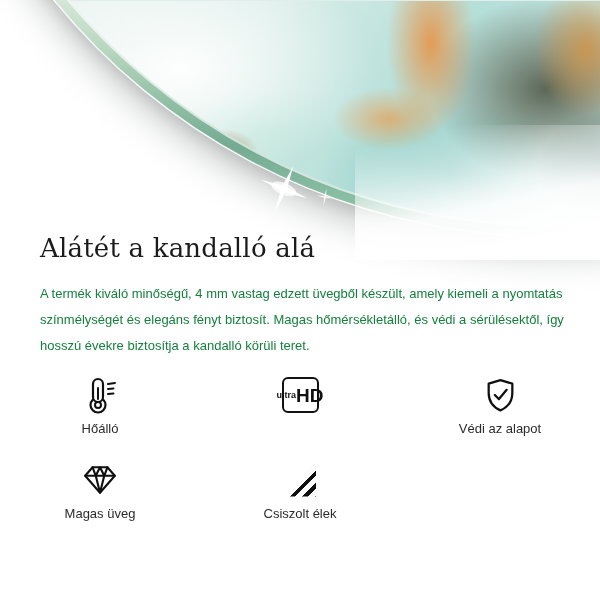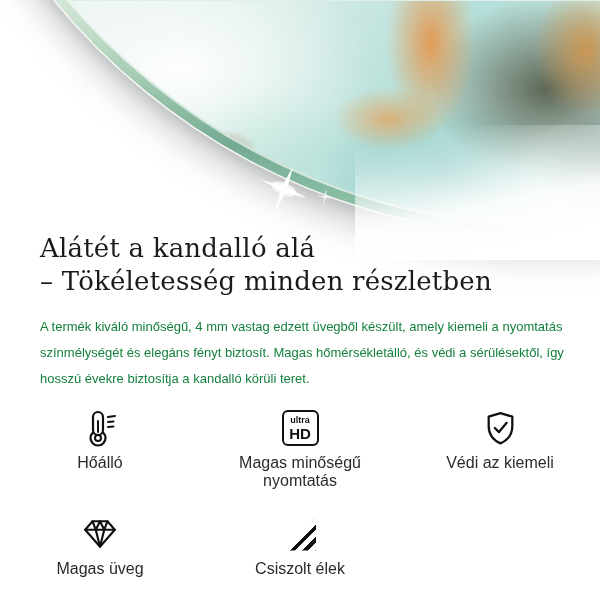--- a/index.html
+++ b/index.html
@@ -57,29 +57,29 @@
     font-size:13px; line-height:26px; color:#15803d;
   }
 
   
   .features {
     margin-top:14px; width:600px;
     display:grid; grid-template-columns:repeat(3,1fr); row-gap:22px;
   }
   .feature { display:flex; flex-direction:column; align-items:center; text-align:center; }
   .icon-wrap { height:44px; display:flex; align-items:center; justify-content:center; }
-  .feature-label { margin-top:4px; font-size:16px; color:#2b2b2b; }
+  .feature-label { margin-top:4px; font-size:13px; color:#2b2b2b; }
 
   .hd-badge {
     width:37px; height:36px; border:2.5px solid #111; border-radius:6px;
-    display:flex; flex-direction:column; align-items:center; justify-content:center;
+    display:flex; flex-direction:row; align-items:center; justify-content:center;
     background:#fff; line-height:1;
   }
   .hd-badge .t1 { font-size:9px; font-weight:700; color:#111; letter-spacing:0; }
-  .hd-badge .t2 { font-size:15px; font-weight:700; color:#111; margin-top:1px; }
+  .hd-badge .t2 { font-size:19px; font-weight:700; color:#111; margin-top:1px; }
 
   .stripes-triangle {
     width:32px; height:33px;
     background: repeating-linear-gradient(135deg, #101010 0 4px, rgba(0,0,0,0) 4px 9px);
     clip-path: polygon(0% 100%, 100% 0%, 100% 100%);
   }
 
   svg.icon { display:block; }
   .stroke { fill:none; stroke:#101010; stroke-width:2.2; stroke-linecap:round; stroke-linejoin:round; }
 </style>
@@ -100,21 +100,21 @@
       <path d="M26 1 L28.6 23.4 L51 26 L28.6 28.6 L26 51 L23.4 28.6 L1 26 L23.4 23.4 Z" fill="#ffffff"></path>
       <circle cx="26" cy="26" r="3.4" fill="#ffffff"></circle>
     </svg>
     <svg class="sparkle-small" viewBox="0 0 52 52">
       <path d="M26 1 L28.6 23.4 L51 26 L28.6 28.6 L26 51 L23.4 28.6 L1 26 L23.4 23.4 Z" fill="#ffffff"></path>
     </svg>
   </div>
 
   <div class="content">
 
-    <h1 class="title"><span>Alátét a kandalló alá</span><br><span>– Tökéletesség minden részletben</span></h1>
+    <h1 class="title"><span>Alátét a kandalló alá</span><br></h1>
 
     <p class="desc">A termék kiváló minőségű, 4 mm vastag edzett üvegből készült, amely kiemeli a nyomtatás színmélységét és elegáns fényt biztosít. Magas hőmérsékletálló, és védi a sérülésektől, így hosszú évekre biztosítja a kandalló körüli teret.</p>
 
     <div class="features">
 
       <div class="feature">
         <div class="icon-wrap">
           <svg class="icon" width="38" height="38" viewBox="0 0 38 38">
             <circle class="stroke" cx="17" cy="29" r="7.5"></circle>
             <rect class="stroke" x="12" y="3" width="10" height="23" rx="5" fill="#fff" style="fill:#ffffff"></rect>
@@ -128,31 +128,30 @@
         <div class="feature-label">Hőálló</div>
       </div>
 
       <div class="feature">
         <div class="icon-wrap">
           <div class="hd-badge">
             <span class="t1">ultra</span>
             <span class="t2">HD</span>
           </div>
         </div>
-        <div class="feature-label">Magas minőségű nyomtatás</div>
       </div>
 
       <div class="feature">
         <div class="icon-wrap">
           <svg class="icon" width="37" height="37" viewBox="0 0 36 36">
             <path class="stroke" d="M18 3 L29.5 6.5 V15.5 C29.5 24 25 29.3 18 32.5 C11 29.3 6.5 24 6.5 15.5 V6.5 Z"></path>
             <polyline class="stroke" points="12.5,17.5 16.5,21.5 24,12.5"></polyline>
           </svg>
         </div>
-        <div class="feature-label">Védi az kiemeli</div>
+        <div class="feature-label">Védi az alapot</div>
       </div>
 
       <div class="feature">
         <div class="icon-wrap">
           <svg class="icon" width="36" height="32" viewBox="0 0 34 30">
             <path class="stroke" style="stroke-width:2" d="M3 11 L10 3 H24 L31 11 L17 27 Z"></path>
             <path class="stroke" style="stroke-width:2" d="M3 11 H31 M10 3 L13 11 L17 3 L21 11 L24 3 M13 11 L17 27 M21 11 L17 27"></path>
           </svg>
         </div>
         <div class="feature-label">Magas üveg</div>

